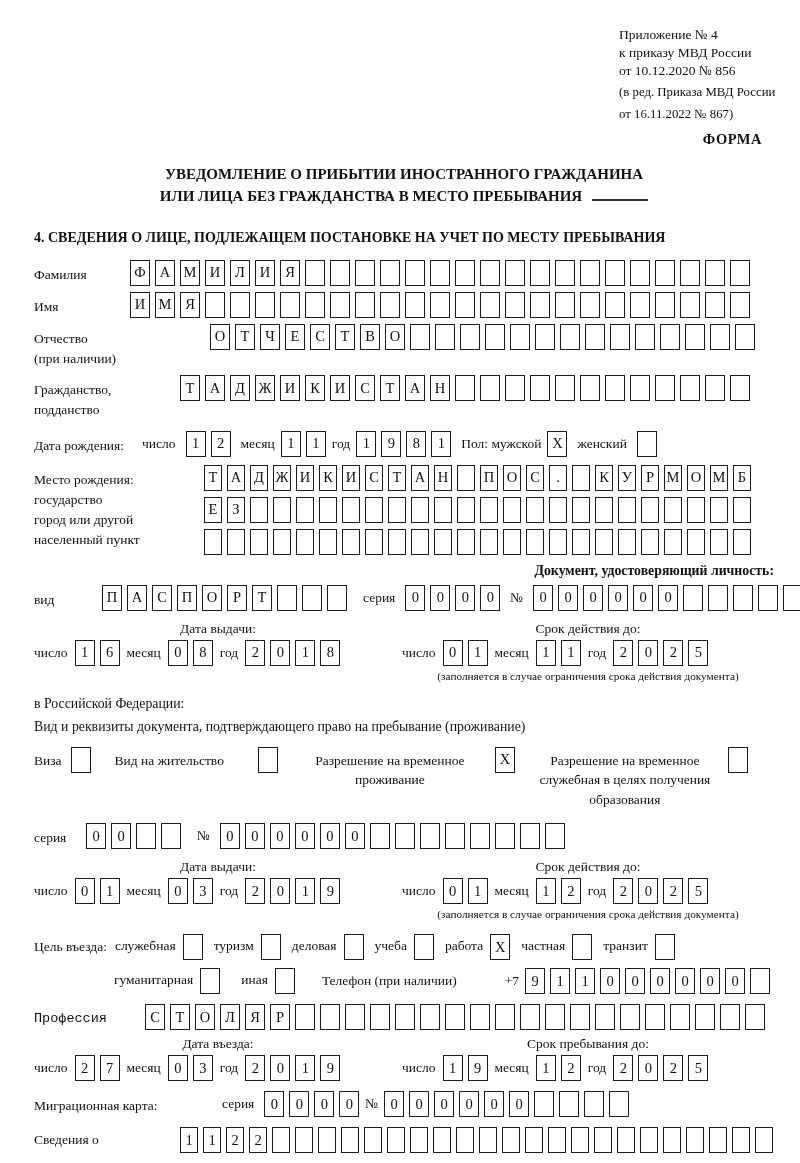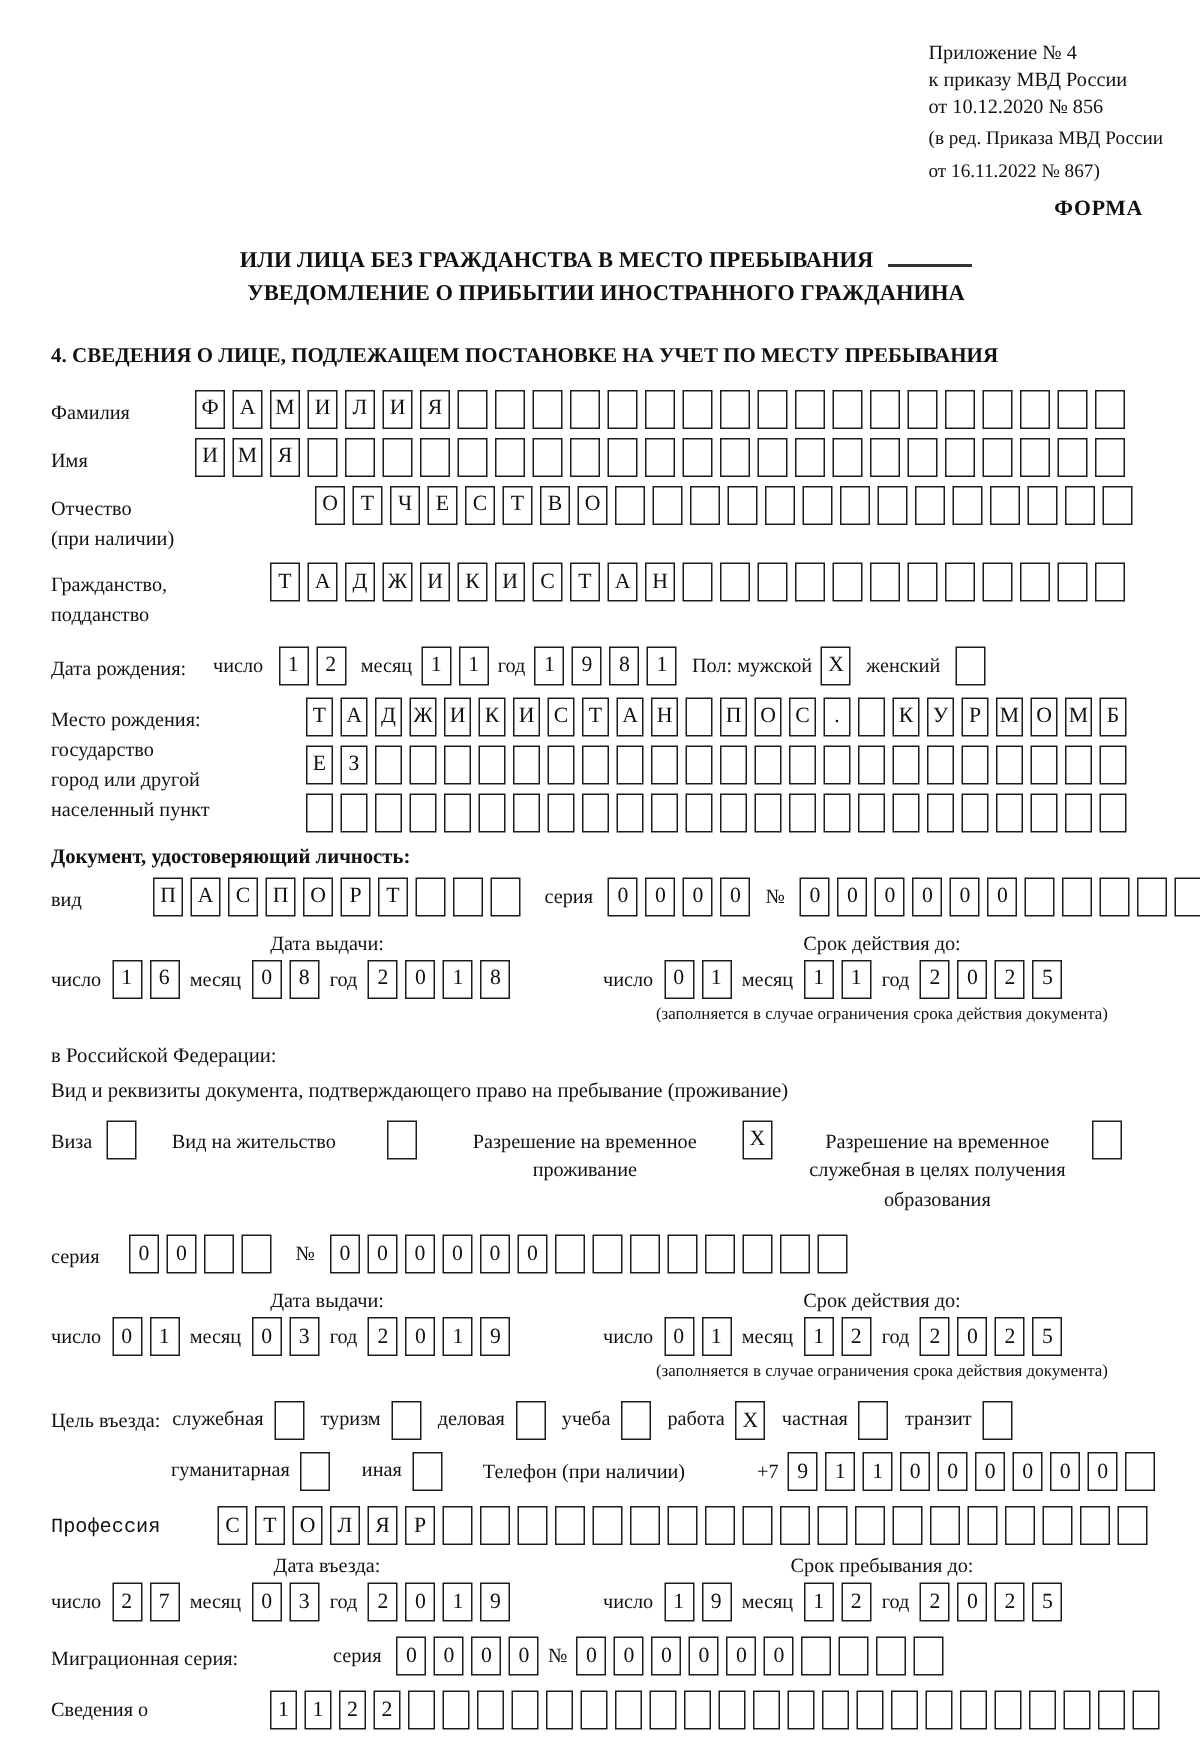--- a/index.html
+++ b/index.html
@@ -56,21 +56,21 @@
   
   .dg { display: inline-flex; align-items: flex-start; gap: 7px; }
   .dg .dlabel { font-size: 13.5px; padding-top: 5px; }
   .dg-head { font-size: 13.5px; text-align: center; margin-bottom: 3px; }
   .datepair { display: flex; margin-top: 10px; margin-bottom: 8px; }
   .dp-left { width: 368px; flex: none; }
   .dp-right { flex: 1; }
   .dg-note { font-size: 11.3px; text-align: center; margin-top: 4px; white-space: nowrap; }
 
   
-  .doc-heading { text-align: left; font-weight: bold; font-size: 13.8px; margin: 8px 0 6px 0; }
+  .doc-heading { text-align: right; font-weight: bold; font-size: 13.8px; margin: 8px 0 6px 0; }
 
   .intro { font-size: 13.8px; line-height: 1.7; margin-top: 10px; }
 
   
   .opt-row { display: flex; align-items: flex-start; margin-top: 8px; }
   .opt { display: flex; align-items: flex-start; gap: 9px; }
   .opt .olabel { font-size: 13.5px; padding-top: 4px; line-height: 1.45; }
   .opt .center { text-align: center; }
   .wrap190 { width: 192px; }
   .wrap185 { width: 188px; }
@@ -92,24 +92,24 @@
   <div class="hdr-block">
     <div>Приложение № 4</div>
     <div>к приказу МВД России</div>
     <div>от 10.12.2020 № 856</div>
     <div class="sub">(в ред. Приказа МВД России</div>
     <div class="sub">от 16.11.2022 № 867)</div>
   </div>
   <div class="forma">ФОРМА</div>
 
   <div class="title">
+    <div>УВЕДОМЛЕНИЕ О ПРИБЫТИИ ИНОСТРАННОГО ГРАЖДАНИНА</div>
     <div>
       <span>ИЛИ ЛИЦА БЕЗ ГРАЖДАНСТВА В МЕСТО ПРЕБЫВАНИЯ</span><span class="blank"></span>
     </div>
-    <div>УВЕДОМЛЕНИЕ О ПРИБЫТИИ ИНОСТРАННОГО ГРАЖДАНИНА</div>
   </div>
 
   <div class="sec-heading">4. СВЕДЕНИЯ О ЛИЦЕ, ПОДЛЕЖАЩЕМ ПОСТАНОВКЕ НА УЧЕТ ПО МЕСТУ ПРЕБЫВАНИЯ</div>
 
   <div class="frow">
     <div class="flabel w95">Фамилия</div>
     <div class="cells">
         <span class="cell">Ф</span>
         <span class="cell">А</span>
         <span class="cell">М</span>
@@ -685,21 +685,21 @@
             <span class="cell">2</span>
             <span class="cell">0</span>
             <span class="cell">2</span>
             <span class="cell">5</span>
           </span>
       </div>
     </div>
   </div>
 
   <div class="mig-row">
-    <div class="flabel" style="width:188px">Миграционная серия:</div>
+    <div class="flabel" style="width:188px">Миграционная карта:</div>
     <span class="inline-lbl">серия</span>
     <span class="gap10"></span>
     <div class="cells">
         <span class="cell">0</span>
         <span class="cell">0</span>
         <span class="cell">0</span>
         <span class="cell">0</span>
       </div>
     <span class="gap6"></span>
     <span class="inline-lbl">№</span>

